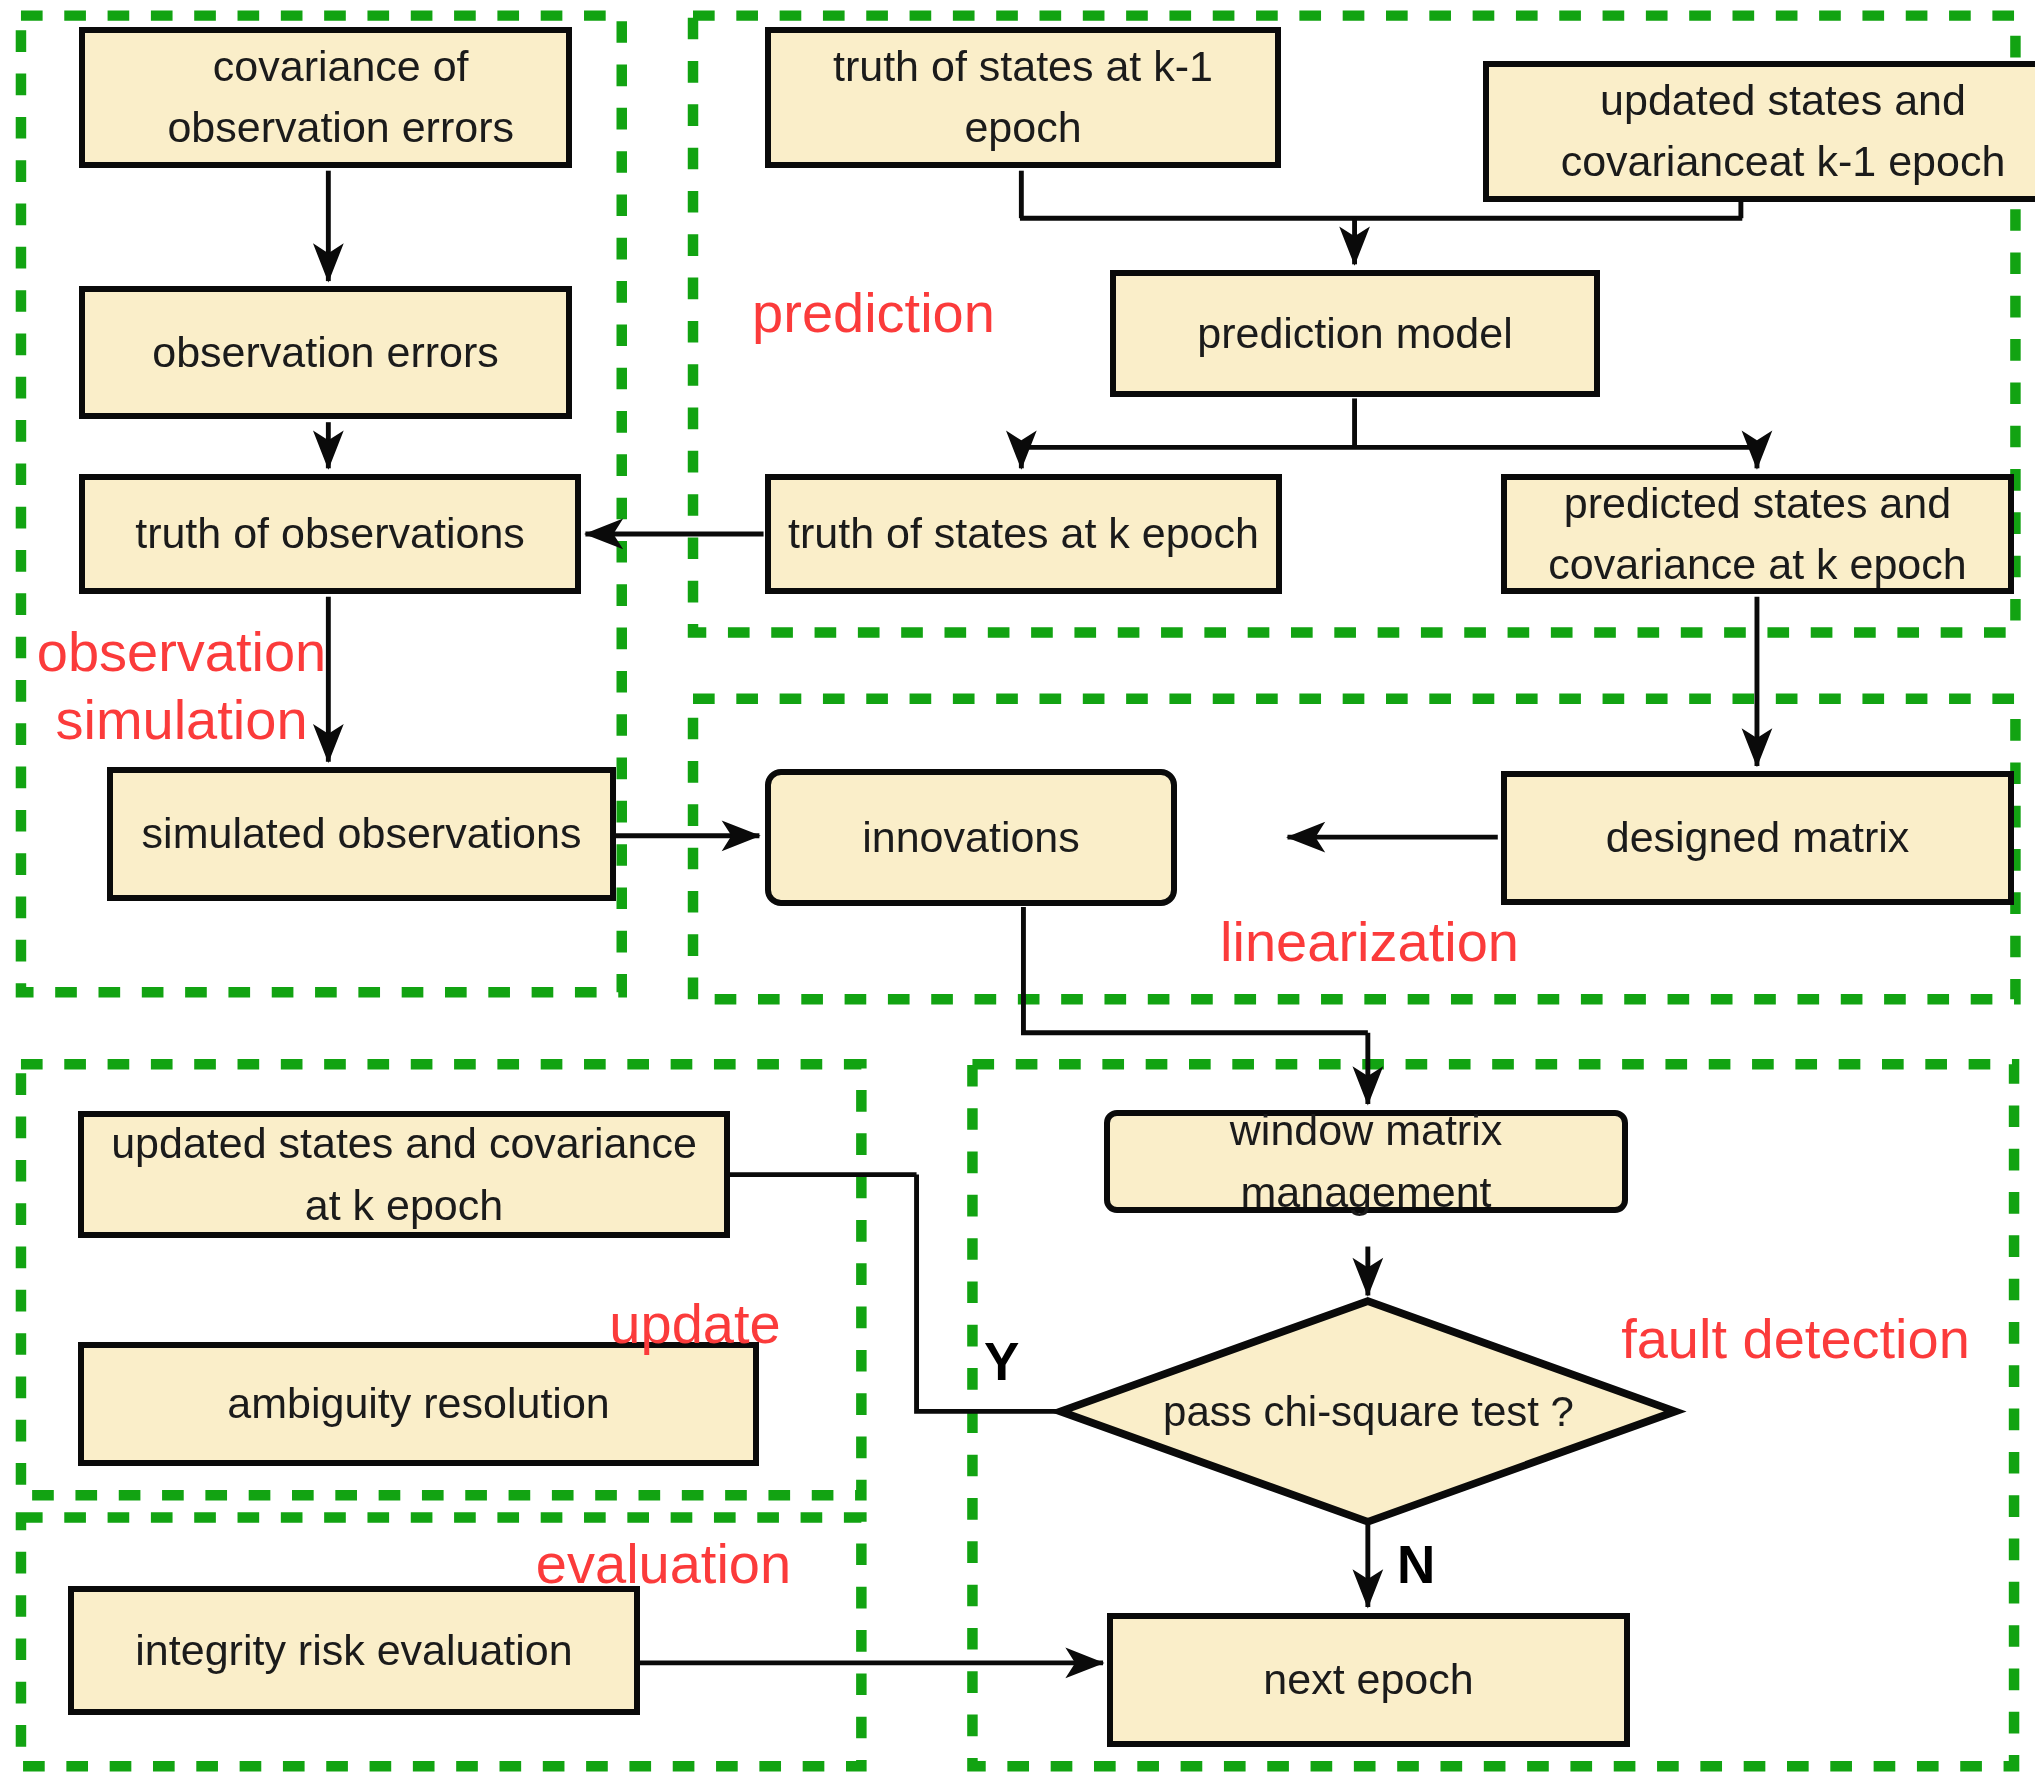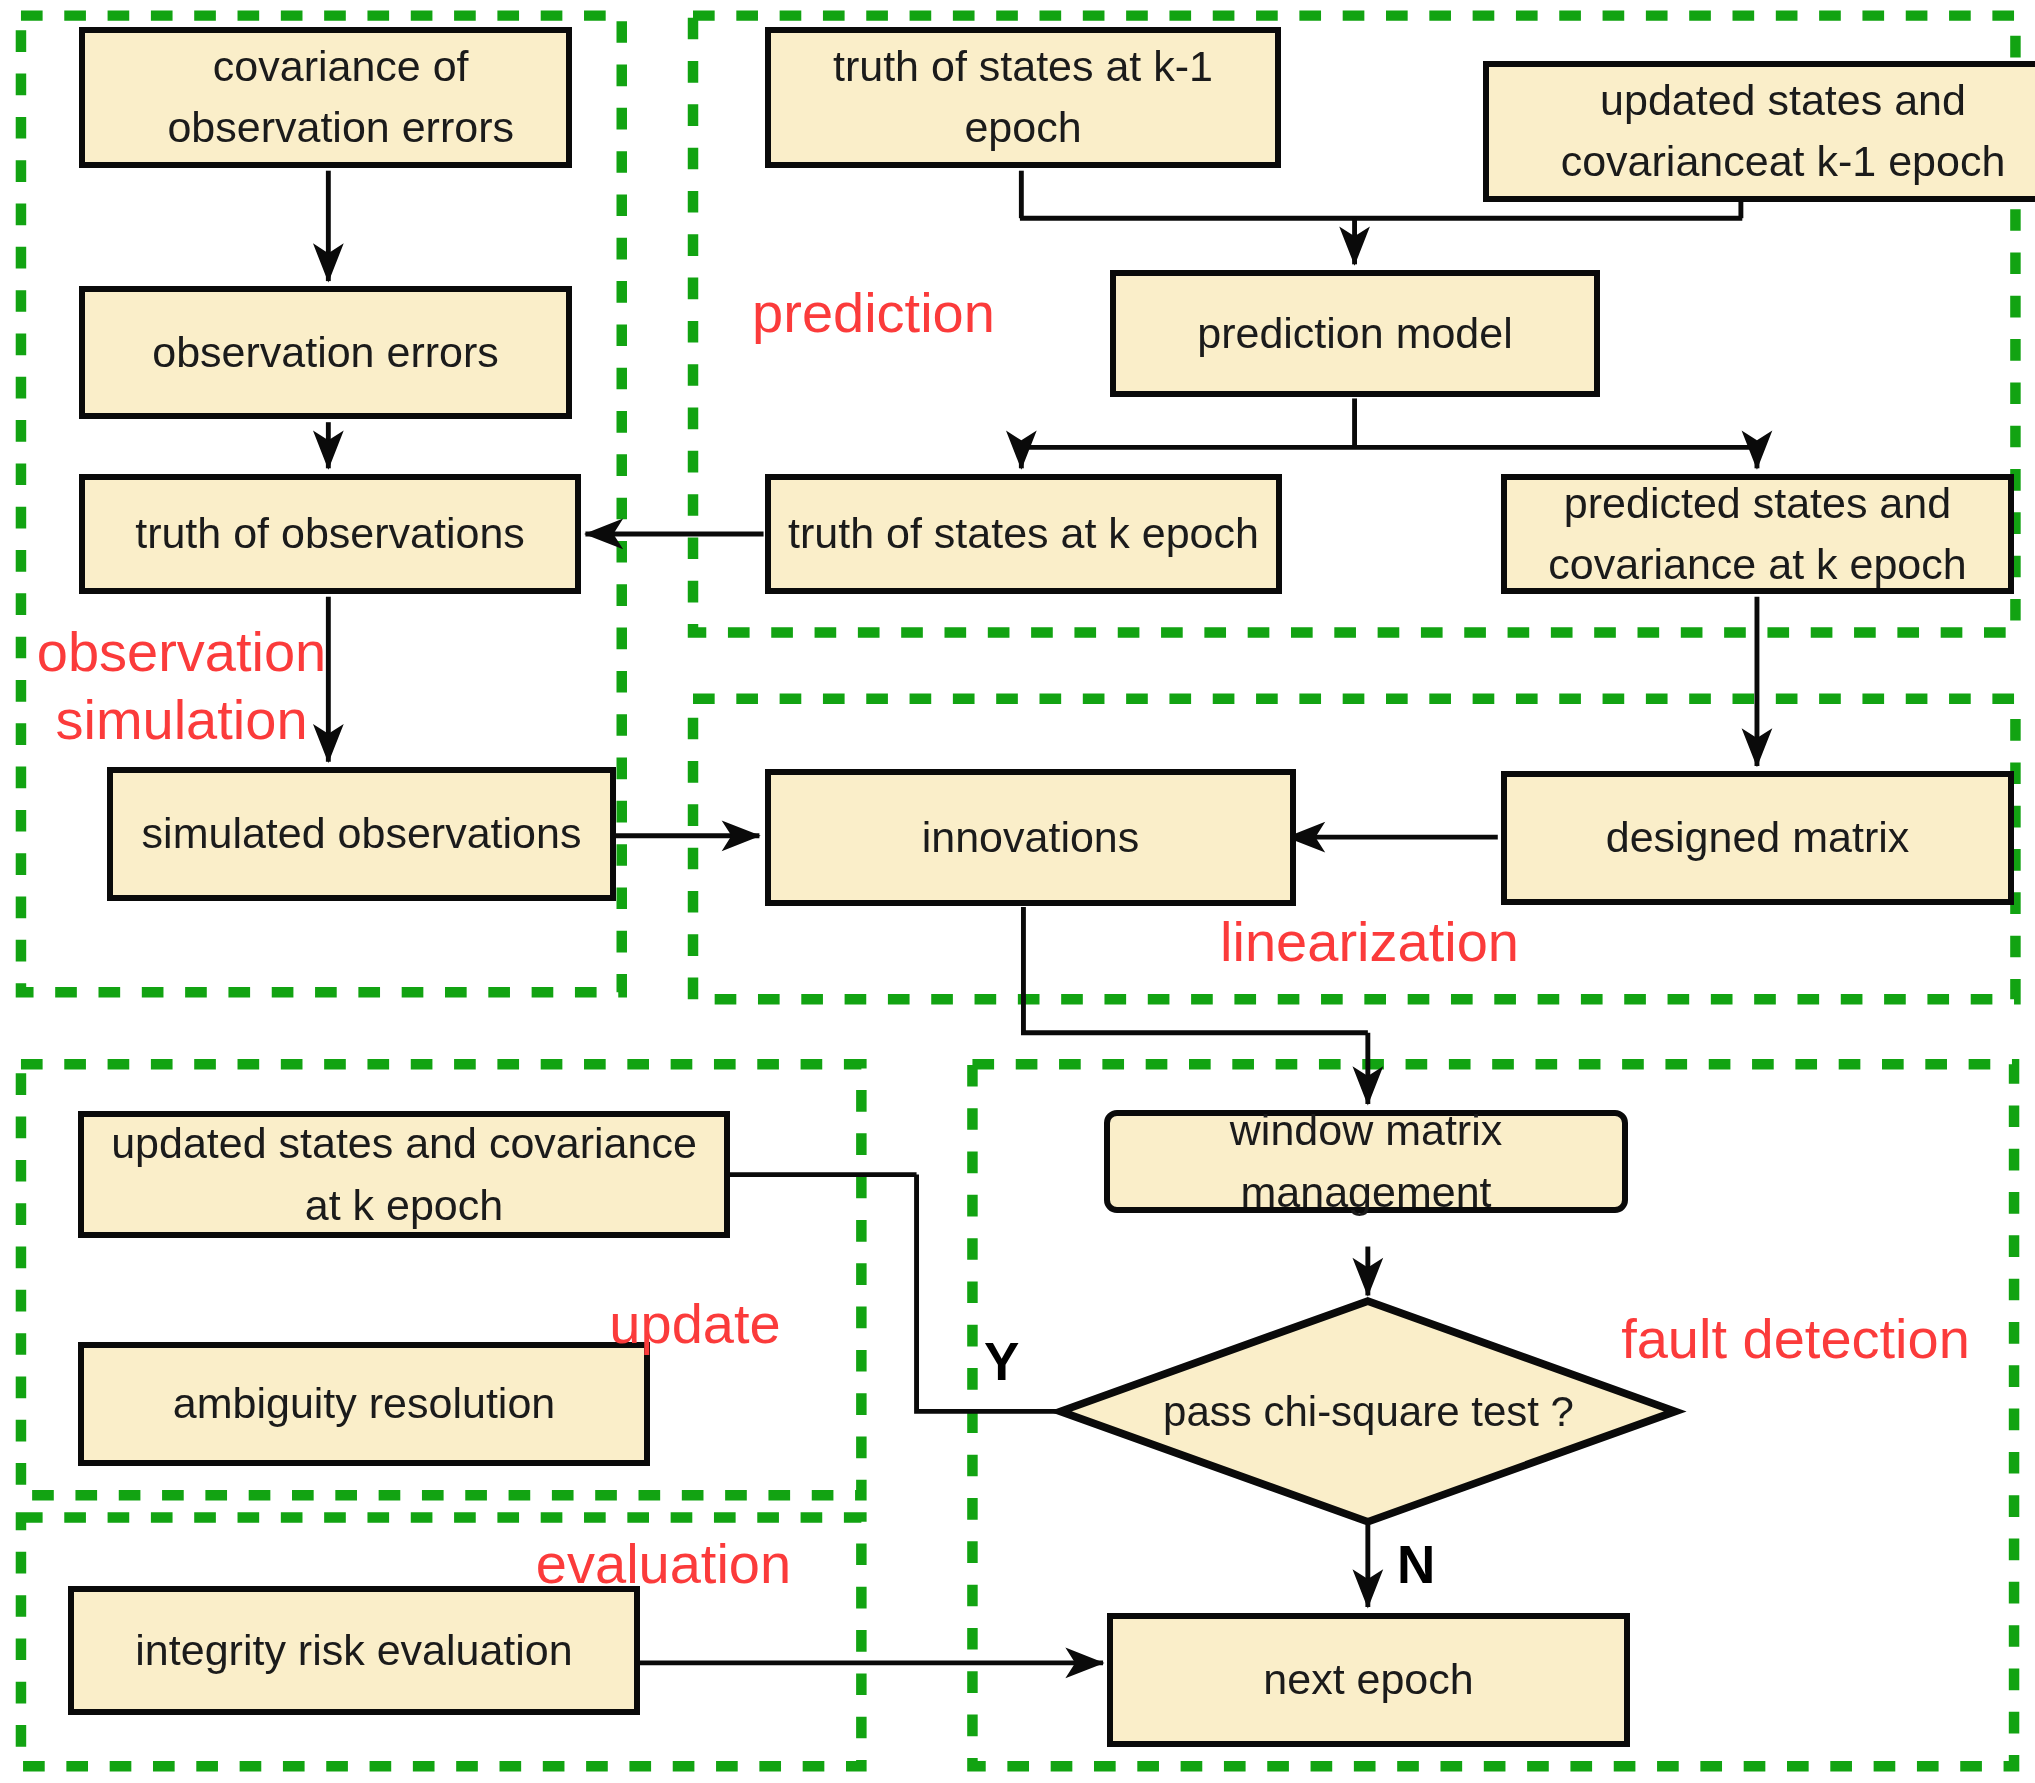--- a/index.html
+++ b/index.html
@@ -106,25 +106,25 @@
   <div class="node" style="left:79px;top:286px;width:493px;height:133px;">observation errors</div>
   <div class="node" style="left:79px;top:474px;width:502px;height:120px;">truth of observations</div>
   <div class="node" style="left:79px;top:767px;width:509px;height:134px;margin-left:28px;">simulated observations</div>
 
   <div class="node" style="left:765px;top:26.6px;width:516px;height:141px;">truth of states at k-1 epoch</div>
   <div class="node" style="left:1483px;top:26.6px;width:600px;height:141px;margin-top:34px;">updated states and covarianceat k-1 epoch</div>
   <div class="node" style="left:1110px;top:270px;width:490px;height:127px;">prediction model</div>
   <div class="node" style="left:765px;top:474px;width:517px;height:120px;">truth of states at k epoch</div>
   <div class="node" style="left:1501px;top:474px;width:513px;height:120px;">predicted states and covariance at k epoch</div>
 
-  <div class="node" style="left:765px;top:769px;width:531px;height:137px;">innovations</div>
+  <div class="node" style="left:765px;top:769px;width:412px;height:137px;border-radius:16px;">innovations</div>
   <div class="node" style="left:1501px;top:771px;width:513px;height:134px;">designed matrix</div>
 
   <div class="node" style="left:78px;top:1111px;width:652px;height:127px;">updated states and covariance at k epoch</div>
-  <div class="node" style="left:78px;top:1342px;width:572px;height:124px;">ambiguity resolution</div>
+  <div class="node" style="left:78px;top:1342px;width:681px;height:124px;">ambiguity resolution</div>
   <div class="node" style="left:68px;top:1586px;width:572px;height:129px;">integrity risk evaluation</div>
 
   <div class="node" style="left:1104px;top:1110px;width:524px;height:103px;border-radius:13px;">window matrix management</div>
   <div class="node" style="left:1107px;top:1613px;width:523px;height:134px;">next epoch</div>
 
   <div class="diamond-text" style="left:1089px;top:1387px;width:559px;height:50px;">pass chi-square test ?</div>
 
   <div class="section-label" style="left:21px;top:618px;width:321px;">observation simulation</div>
   <div class="section-label" style="left:727px;top:279px;width:293px;">prediction</div>
   <div class="section-label" style="left:1181px;top:908px;width:377px;">linearization</div>

